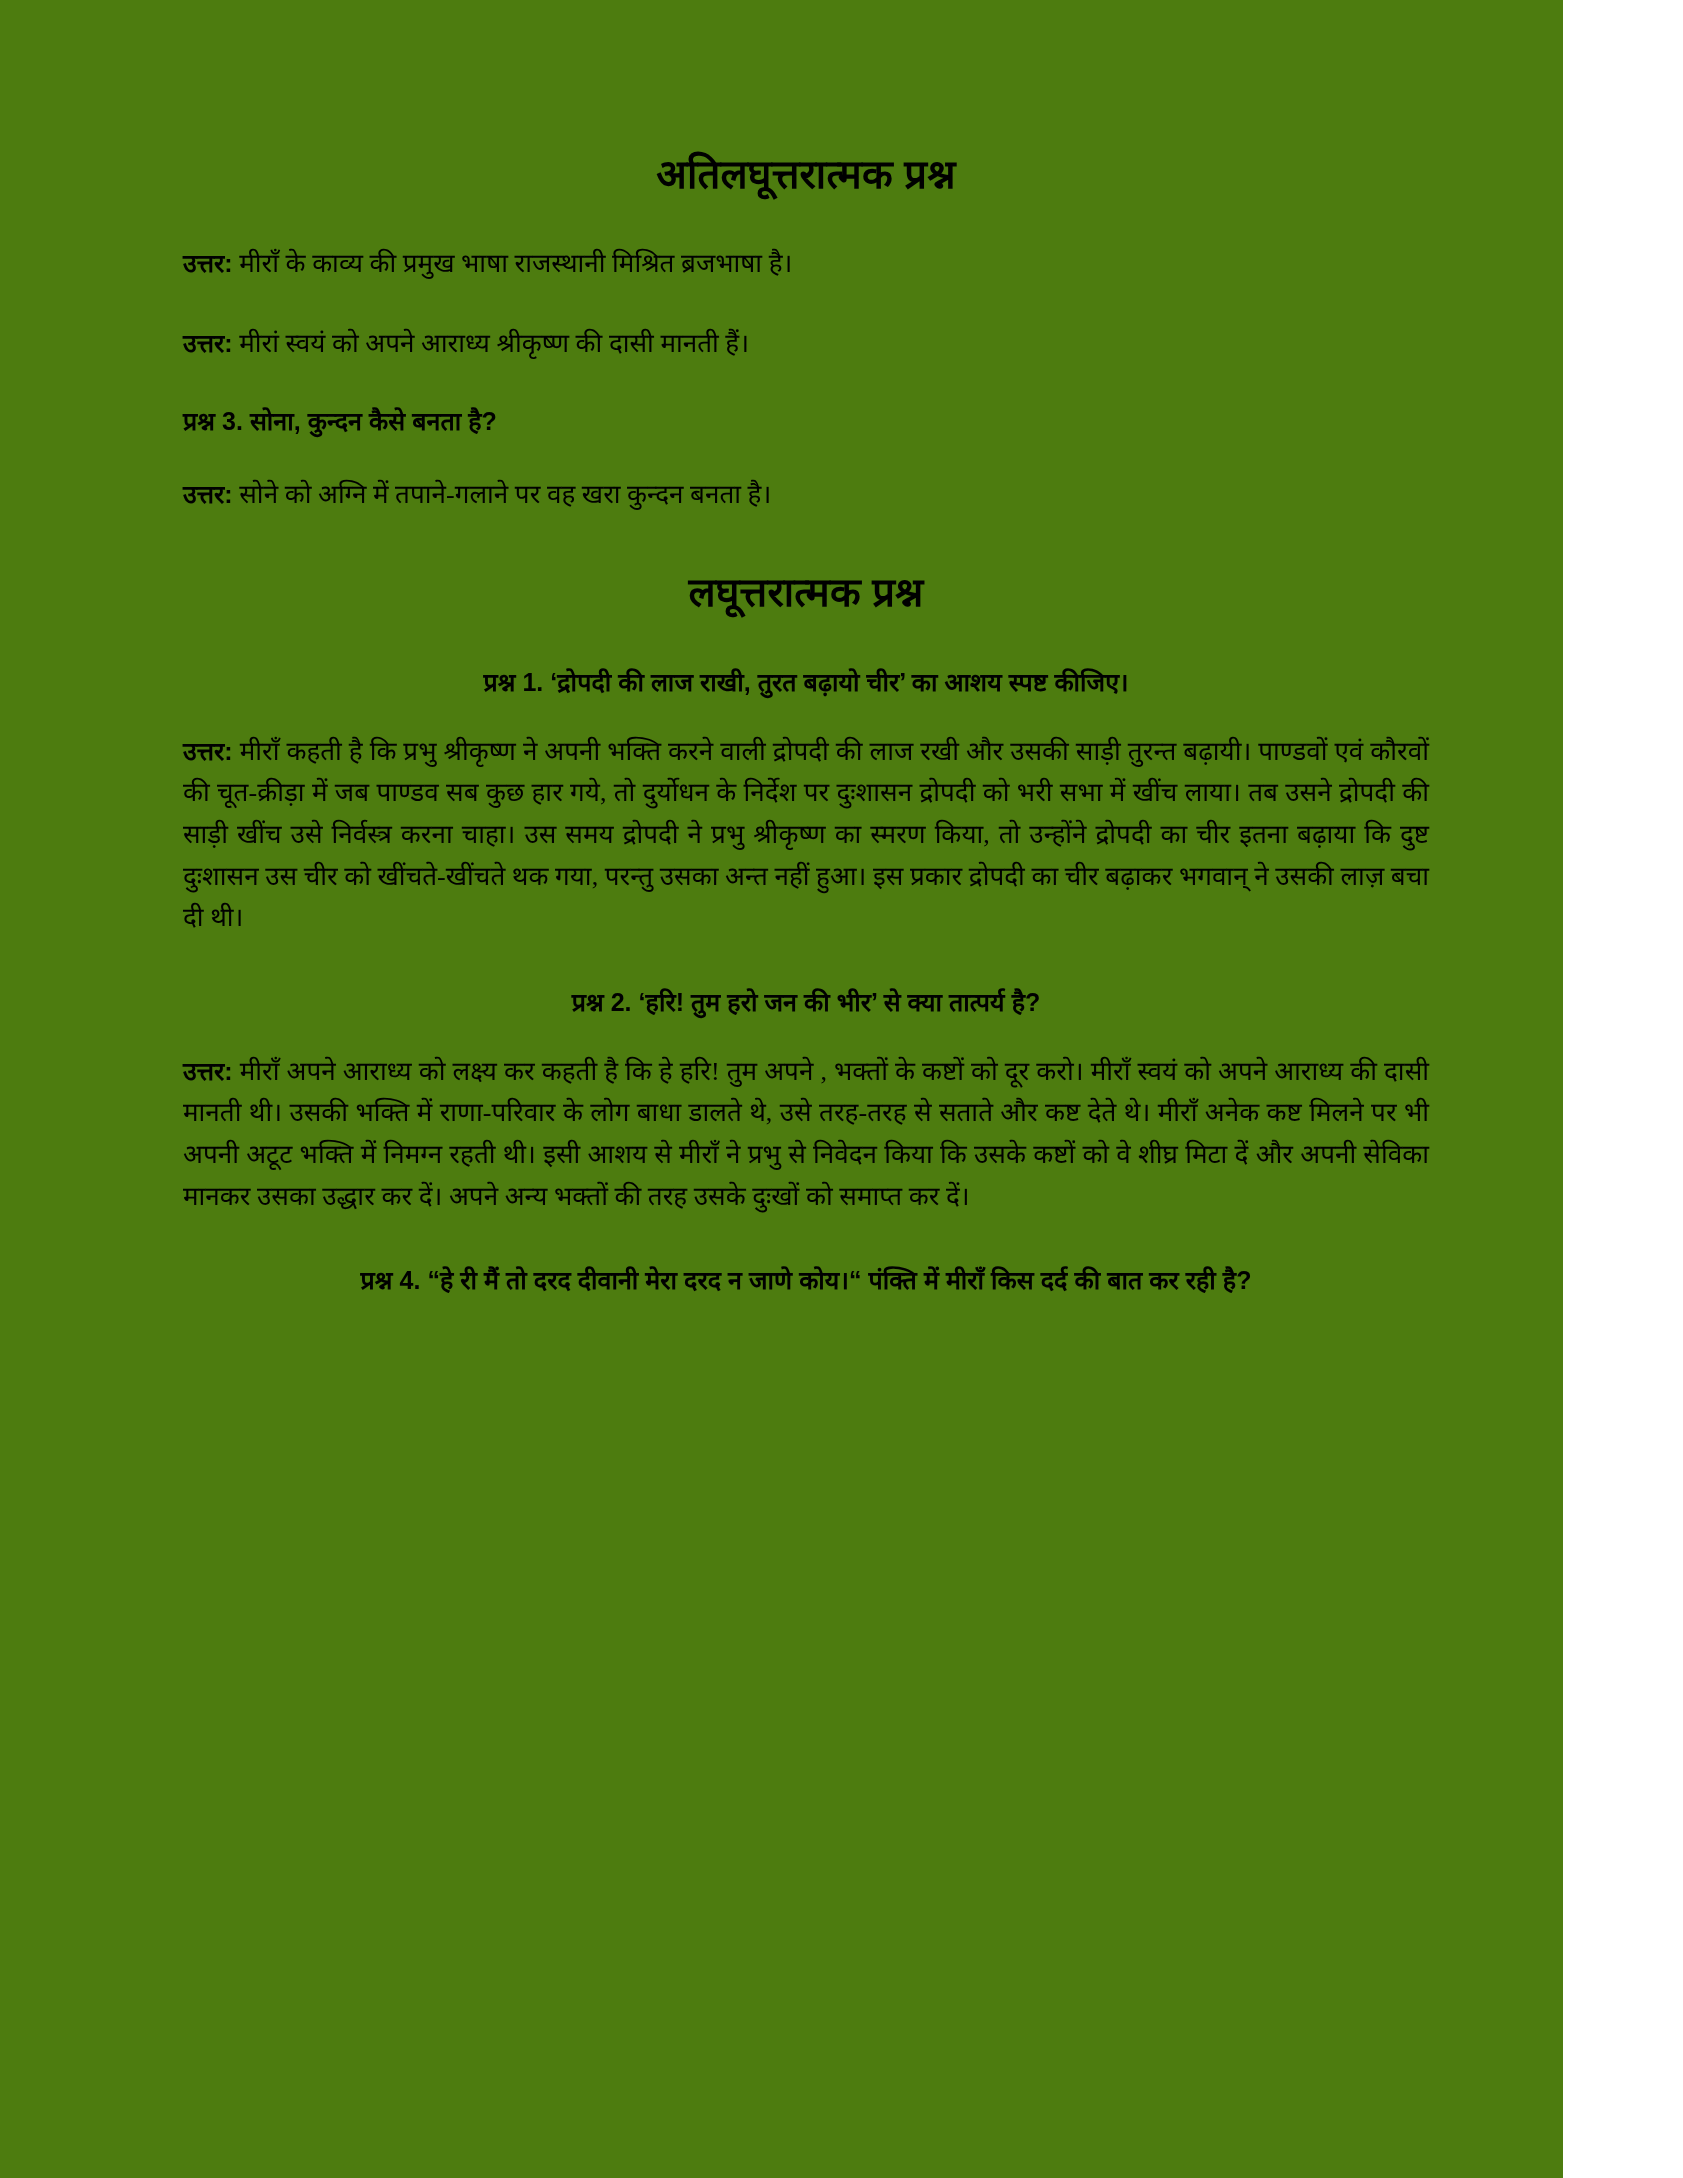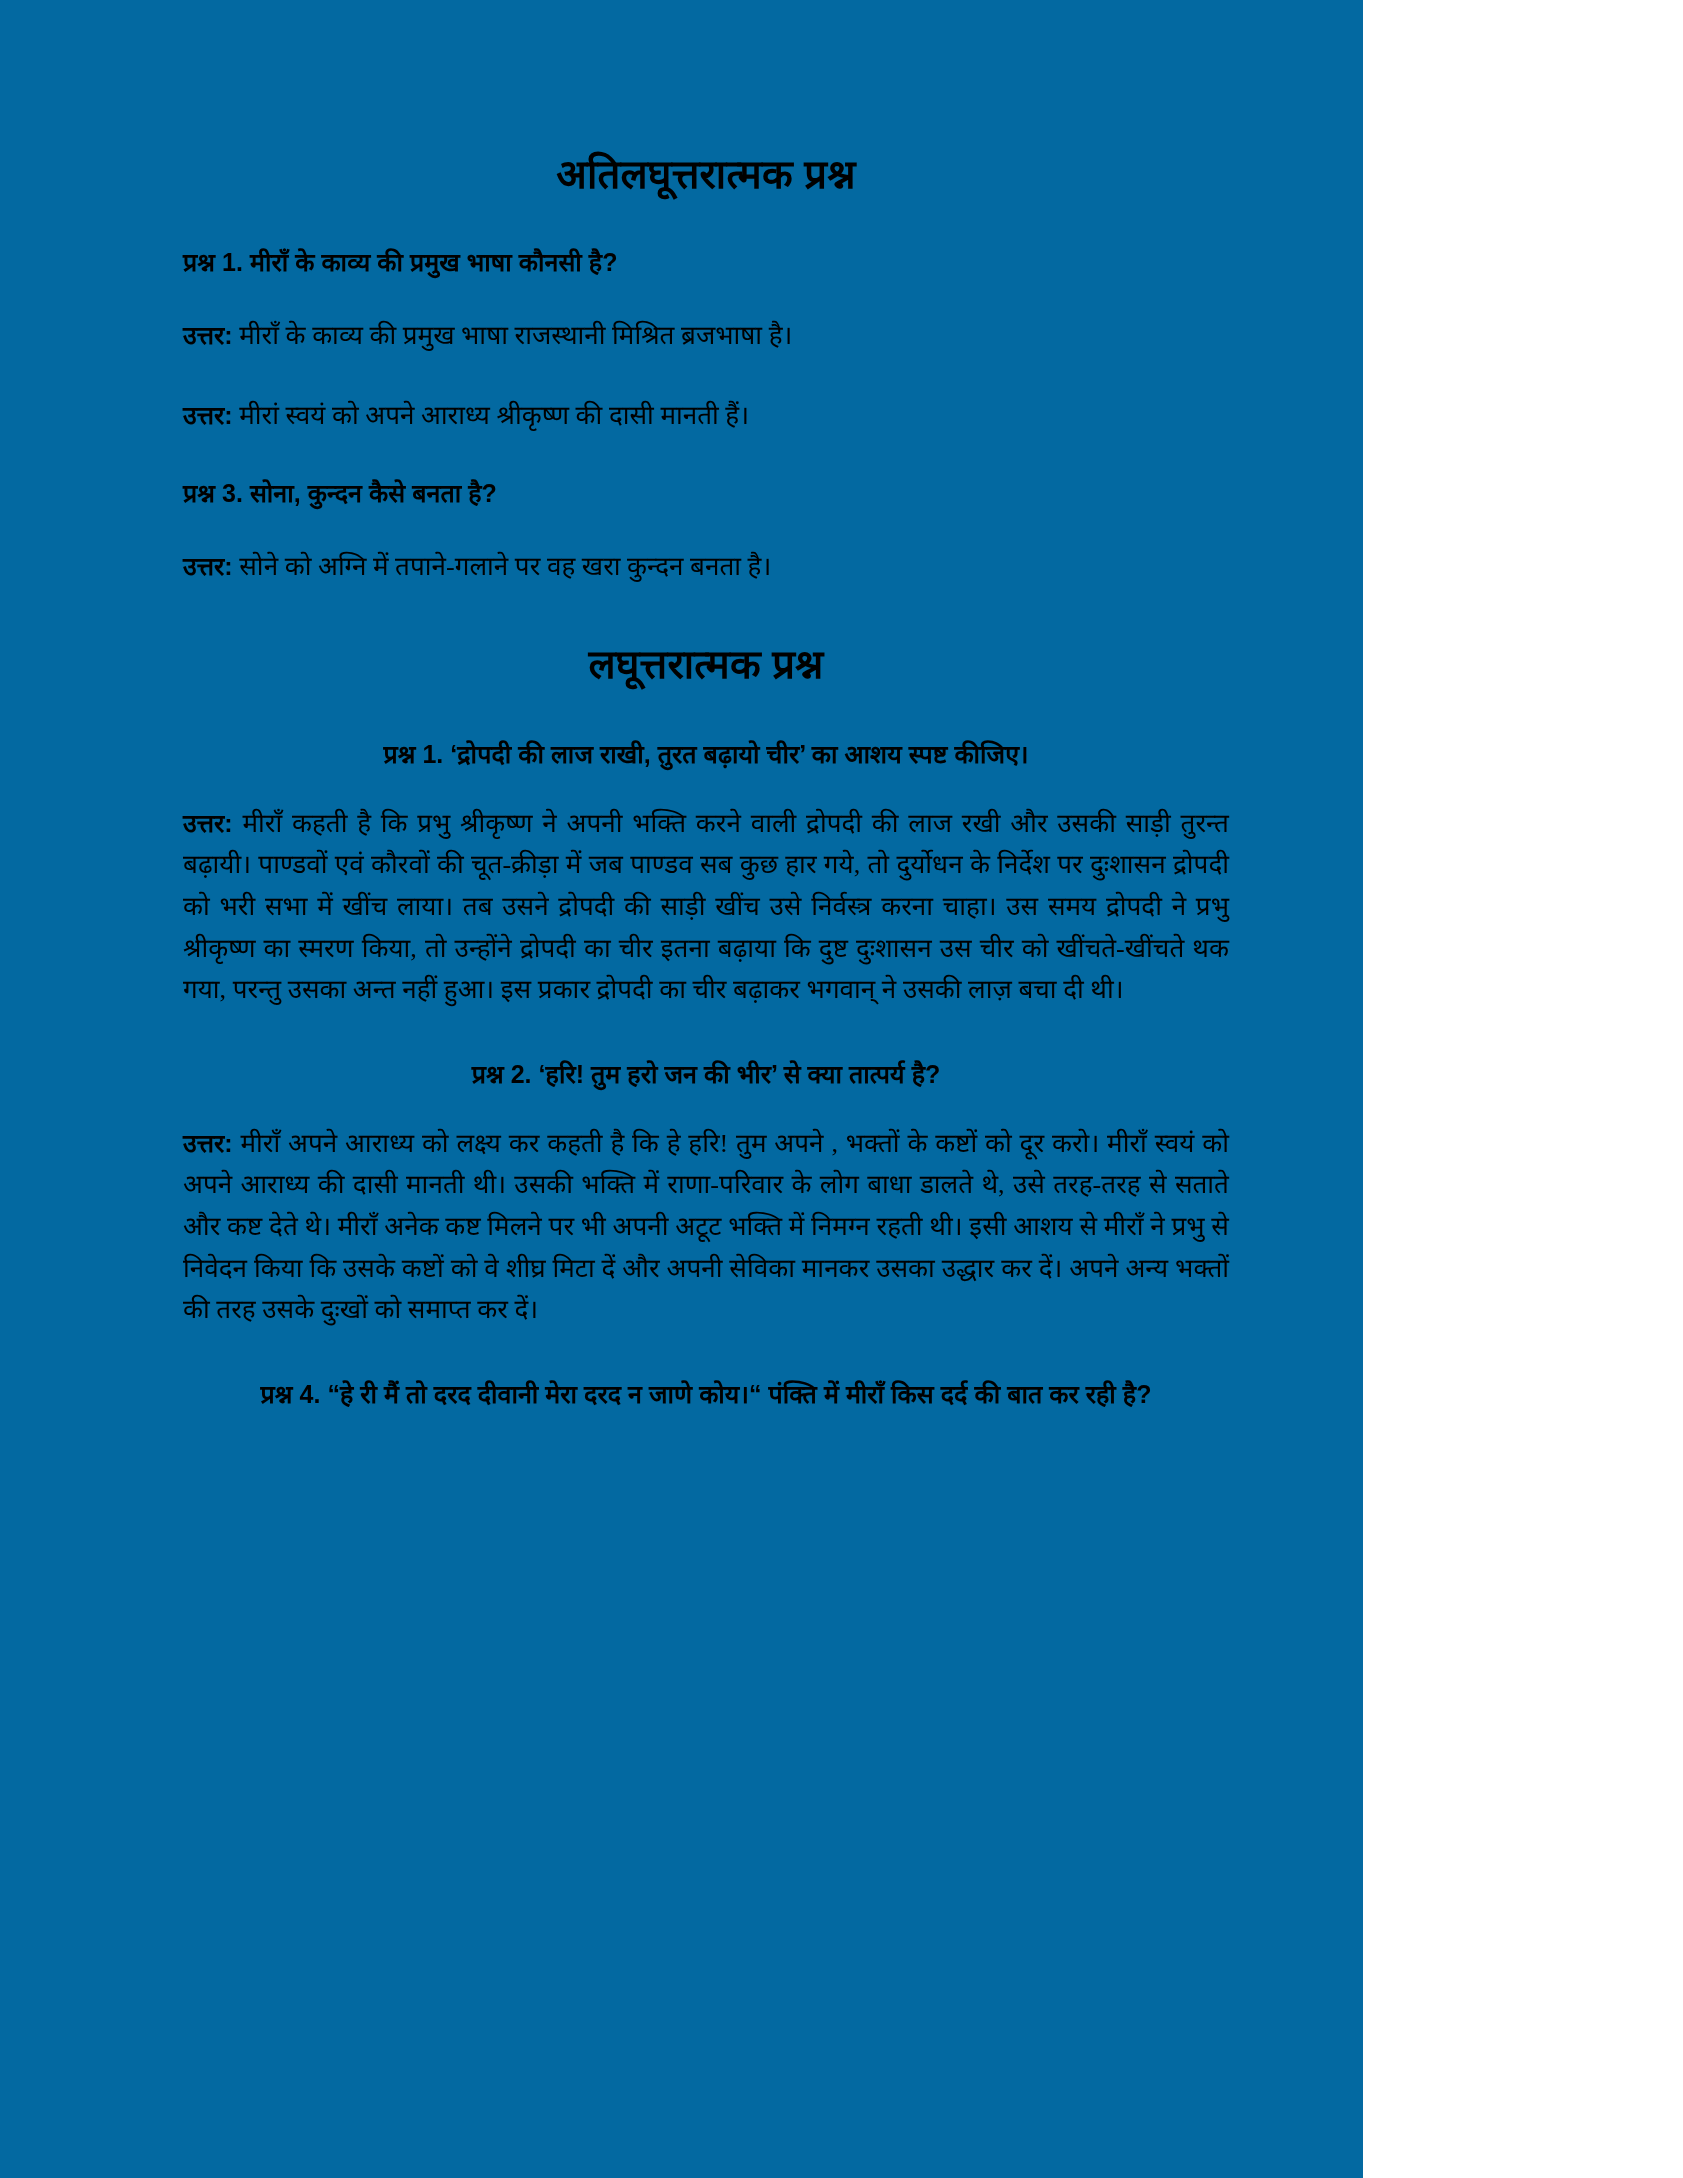--- a/index.html
+++ b/index.html
@@ -9,25 +9,25 @@
     background: #ffffff;
   }
   body {
     width: 1683px;
     min-height: 2178px;
     font-family: "Liberation Serif", "DejaVu Serif", serif;
     color: #000000;
     -webkit-font-smoothing: antialiased;
   }
   .page {
-    width: 1363px;
+    width: 1563px;
     min-height: 2178px;
     box-sizing: border-box;
     padding: 149px 134px 59px 183px;
-    background: #0369a1;
+    background: #4d7c0f;
     position: relative;
   }
   .section-heading {
     text-align: center;
     font-family: "Liberation Sans", "DejaVu Sans", sans-serif;
     font-weight: bold;
     font-size: 40px;
     line-height: 1.25;
     margin: 0 0 44px 0;
     letter-spacing: 0.2px;
@@ -76,21 +76,20 @@
 </head>
 <body>
 
 <div class="page">
 
   <div class="section very-short-section">
 
     <h1 class="section-heading">अतिलघूत्तरात्मक प्रश्न</h1>
 
     <div class="qa-block">
-      <p class="question">प्रश्न 1. मीराँ के काव्य की प्रमुख भाषा कौनसी है?</p>
       <p class="answer">
         <span class="lbl">उत्तर:</span><span> मीराँ के काव्य की प्रमुख भाषा राजस्थानी मिश्रित ब्रजभाषा है।</span>
       </p>
     </div>
 
     <div class="qa-block">
       <p class="answer">
         <span class="lbl">उत्तर:</span><span> मीरां स्वयं को अपने आराध्य श्रीकृष्ण की दासी मानती हैं।</span>
       </p>
     </div>

